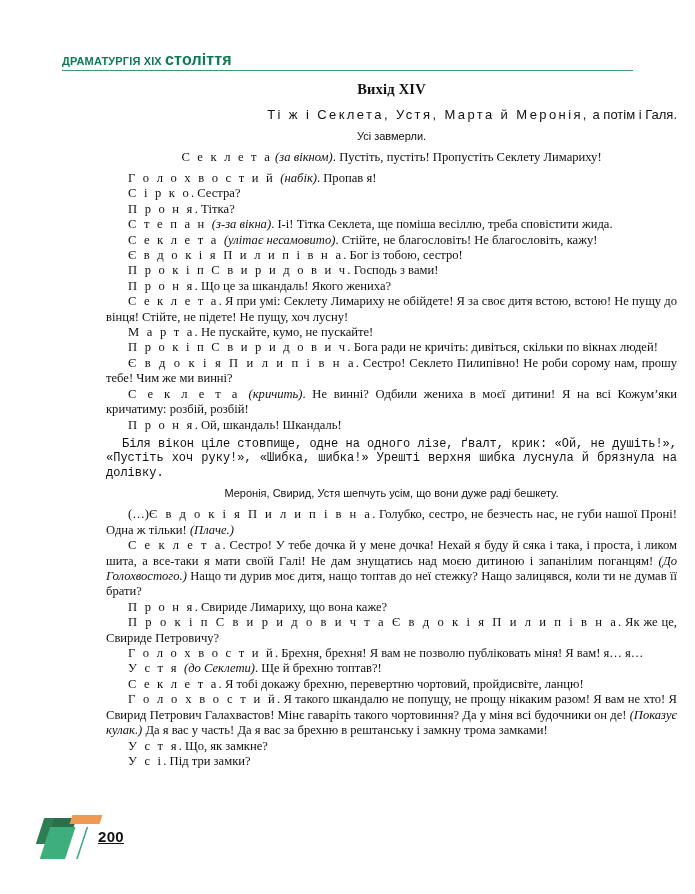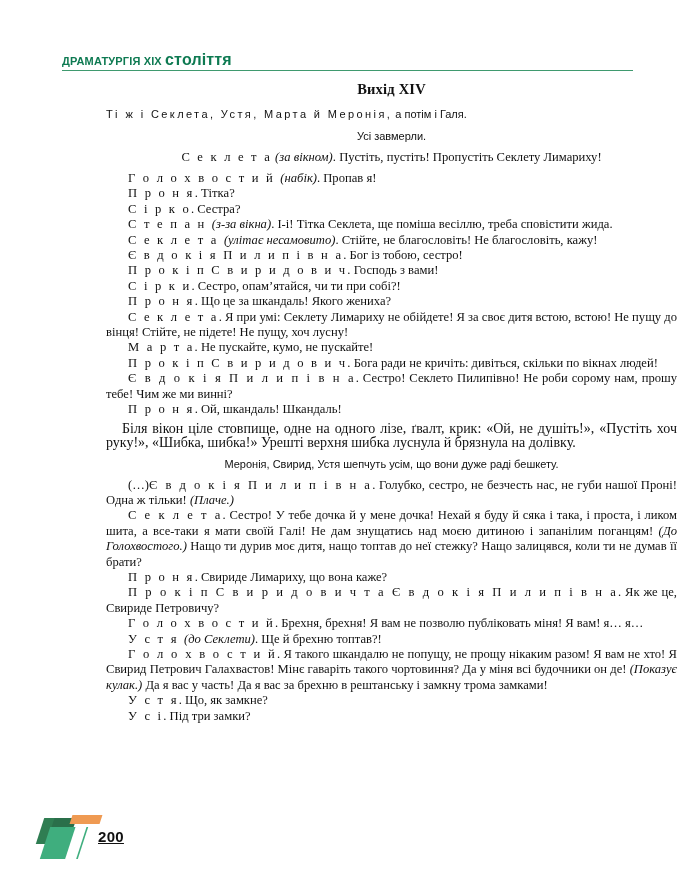--- a/index.html
+++ b/index.html
@@ -58,38 +58,38 @@
     font-size: 14.5px;
     font-weight: bold;
     line-height: 18px;
     margin: 0 0 9px 0;
     letter-spacing: 0.2px;
   }
 
   
   .cast {
     font-family: "Liberation Sans", "DejaVu Sans", sans-serif;
-    font-size: 11px;
-    text-align: left;
+    font-size: 13px;
+    text-align: right;
     line-height: 15px;
     margin: 0 0 7px 0;
   }
   .cast .spaced {
     letter-spacing: 2.4px;
   }
   .stage-center {
     font-family: "Liberation Sans", "DejaVu Sans", sans-serif;
     font-size: 11px;
     text-align: center;
     line-height: 15px;
     margin: 6px 0 6px 0;
   }
   .stage-block {
-    font-family: Liberation Serif, serif;
-    font-size: 14px;
+    font-family: Liberation Mono, monospace;
+    font-size: 12px;
     line-height: 14.5px;
     text-align: justify;
     text-indent: 16px;
     margin: 4px 0 4px 0;
   }
 
   
   .line {
     font-size: 12.6px;
     line-height: 15.4px;
@@ -203,54 +203,54 @@
     <div class="stage-center" style="font-family:'Liberation Serif',serif;font-size:12.6px;">
       <span class="speaker">С е к л е т а</span>
       <span class="dir">(за вікном)</span><span>. Пустіть, пустіть! Пропустіть Секлету Лимариху!</span>
     </div>
 
     <div>
       <p class="line">
         <span class="speaker">Г о л о х в о с т и й </span><span class="dir">(набік)</span><span>. Пропав я!</span>
       </p>
       <p class="line">
+        <span class="speaker">С і р к о</span><span>. Сестра?</span>
+      </p>
+      <p class="line">
         <span class="speaker">П р о н я</span><span>. Тітка?</span>
       </p>
       <p class="line">
-        <span class="speaker">С і р к о</span><span>. Сестра?</span>
-      </p>
-      <p class="line">
         <span class="speaker">С т е п а н </span><span class="dir">(з-за вікна)</span><span>. І-і! Тітка Секлета, ще поміша весіллю, треба сповістити жида.</span>
       </p>
       <p class="line">
         <span class="speaker">С е к л е т а </span><span class="dir">(улітає несамовито)</span><span>. Стійте, не благословіть! Не благословіть, кажу!</span>
       </p>
       <p class="line">
         <span class="speaker">Є в д о к і я  П и л и п і в н а</span><span>. Бог із тобою, сестро!</span>
       </p>
       <p class="line">
         <span class="speaker">П р о к і п  С в и р и д о в и ч</span><span>. Господь з вами!</span>
       </p>
       <p class="line">
-        <span class="speaker">С і р к и</span><span>. Сестро, опам’ятайся, чи ти при собі?!</span>
-      </p>
-      <p class="line">
         <span class="speaker">П р о н я</span><span>. Що це за шкандаль! Якого жениха?</span>
       </p>
       <p class="line">
         <span class="speaker">С е к л е т а</span><span>. Я при умі: Секлету Лимариху не обійдете! Я за своє дитя встою, встою! Не пущу до вінця! Стійте, не підете! Не пущу, хоч лусну!</span>
       </p>
       <p class="line">
         <span class="speaker">М а р т а</span><span>. Не пускайте, кумо, не пускайте!</span>
       </p>
       <p class="line">
         <span class="speaker">П р о к і п  С в и р и д о в и ч</span><span>. Бога ради не кричіть: дивіться, скільки по вікнах людей!</span>
       </p>
       <p class="line">
         <span class="speaker">Є в д о к і я  П и л и п і в н а</span><span>. Сестро! Секлето Пилипівно! Не роби сорому нам, прошу тебе! Чим же ми винні?</span>
+      </p>
+      <p class="line">
+        <span class="speaker">С е к л е т а </span><span class="dir">(кричить)</span><span>. Не винні? Одбили жениха в моєї дитини! Я на всі Кожум’яки кричатиму: розбій, розбій!</span>
       </p>
       <p class="line">
         <span class="speaker">П р о н я</span><span>. Ой, шкандаль! Шкандаль!</span>
       </p>
     </div>
 
     <div class="stage-block">Біля вікон ціле стовпище, одне на одного лізе, ґвалт, крик: «Ой, не душіть!», «Пустіть хоч руку!», «Шибка, шибка!» Урешті верхня шибка луснула й брязнула на долівку.</div>
 
     <div class="stage-center">
       <span class="spaced">Меронія, Свирид, Устя</span><span> шепчуть усім, що вони дуже раді бешкету.</span>
@@ -267,20 +267,23 @@
         <span class="speaker">П р о н я</span><span>. Свириде Лимариху, що вона каже?</span>
       </p>
       <p class="line">
         <span class="speaker">П р о к і п  С в и р и д о в и ч  т а  Є в д о к і я  П и л и п і в н а</span><span>. Як же це, Свириде Петровичу?</span>
       </p>
       <p class="line">
         <span class="speaker">Г о л о х в о с т и й</span><span>. Брехня, брехня! Я вам не позволю публіковать міня! Я вам! я… я…</span>
       </p>
       <p class="line">
         <span class="speaker">У с т я </span><span class="dir">(до Секлети)</span><span>. Ще й брехню топтав?!</span>
+      </p>
+      <p class="line">
+        <span class="speaker">С е к л е т а</span><span>. Я тобі докажу брехню, перевертню чортовий, пройдисвіте, ланцю!</span>
       </p>
       <p class="line">
         <span class="speaker">Г о л о х в о с т и й</span><span>. Я такого шкандалю не попущу, не прощу нікаким разом! Я вам не хто! Я Свирид Петрович Галахвастов! Мінє гаваріть такого чортовиння? Да у міня всі будочники он де! </span><span class="dir">(Показує кулак.)</span><span> Да я вас у часть! Да я вас за брехню в рештанську і замкну трома замками!</span>
       </p>
       <p class="line">
         <span class="speaker">У с т я</span><span>. Що, як замкне?</span>
       </p>
       <p class="line">
         <span class="speaker">У с і</span><span>. Під три замки?</span>
       </p>

